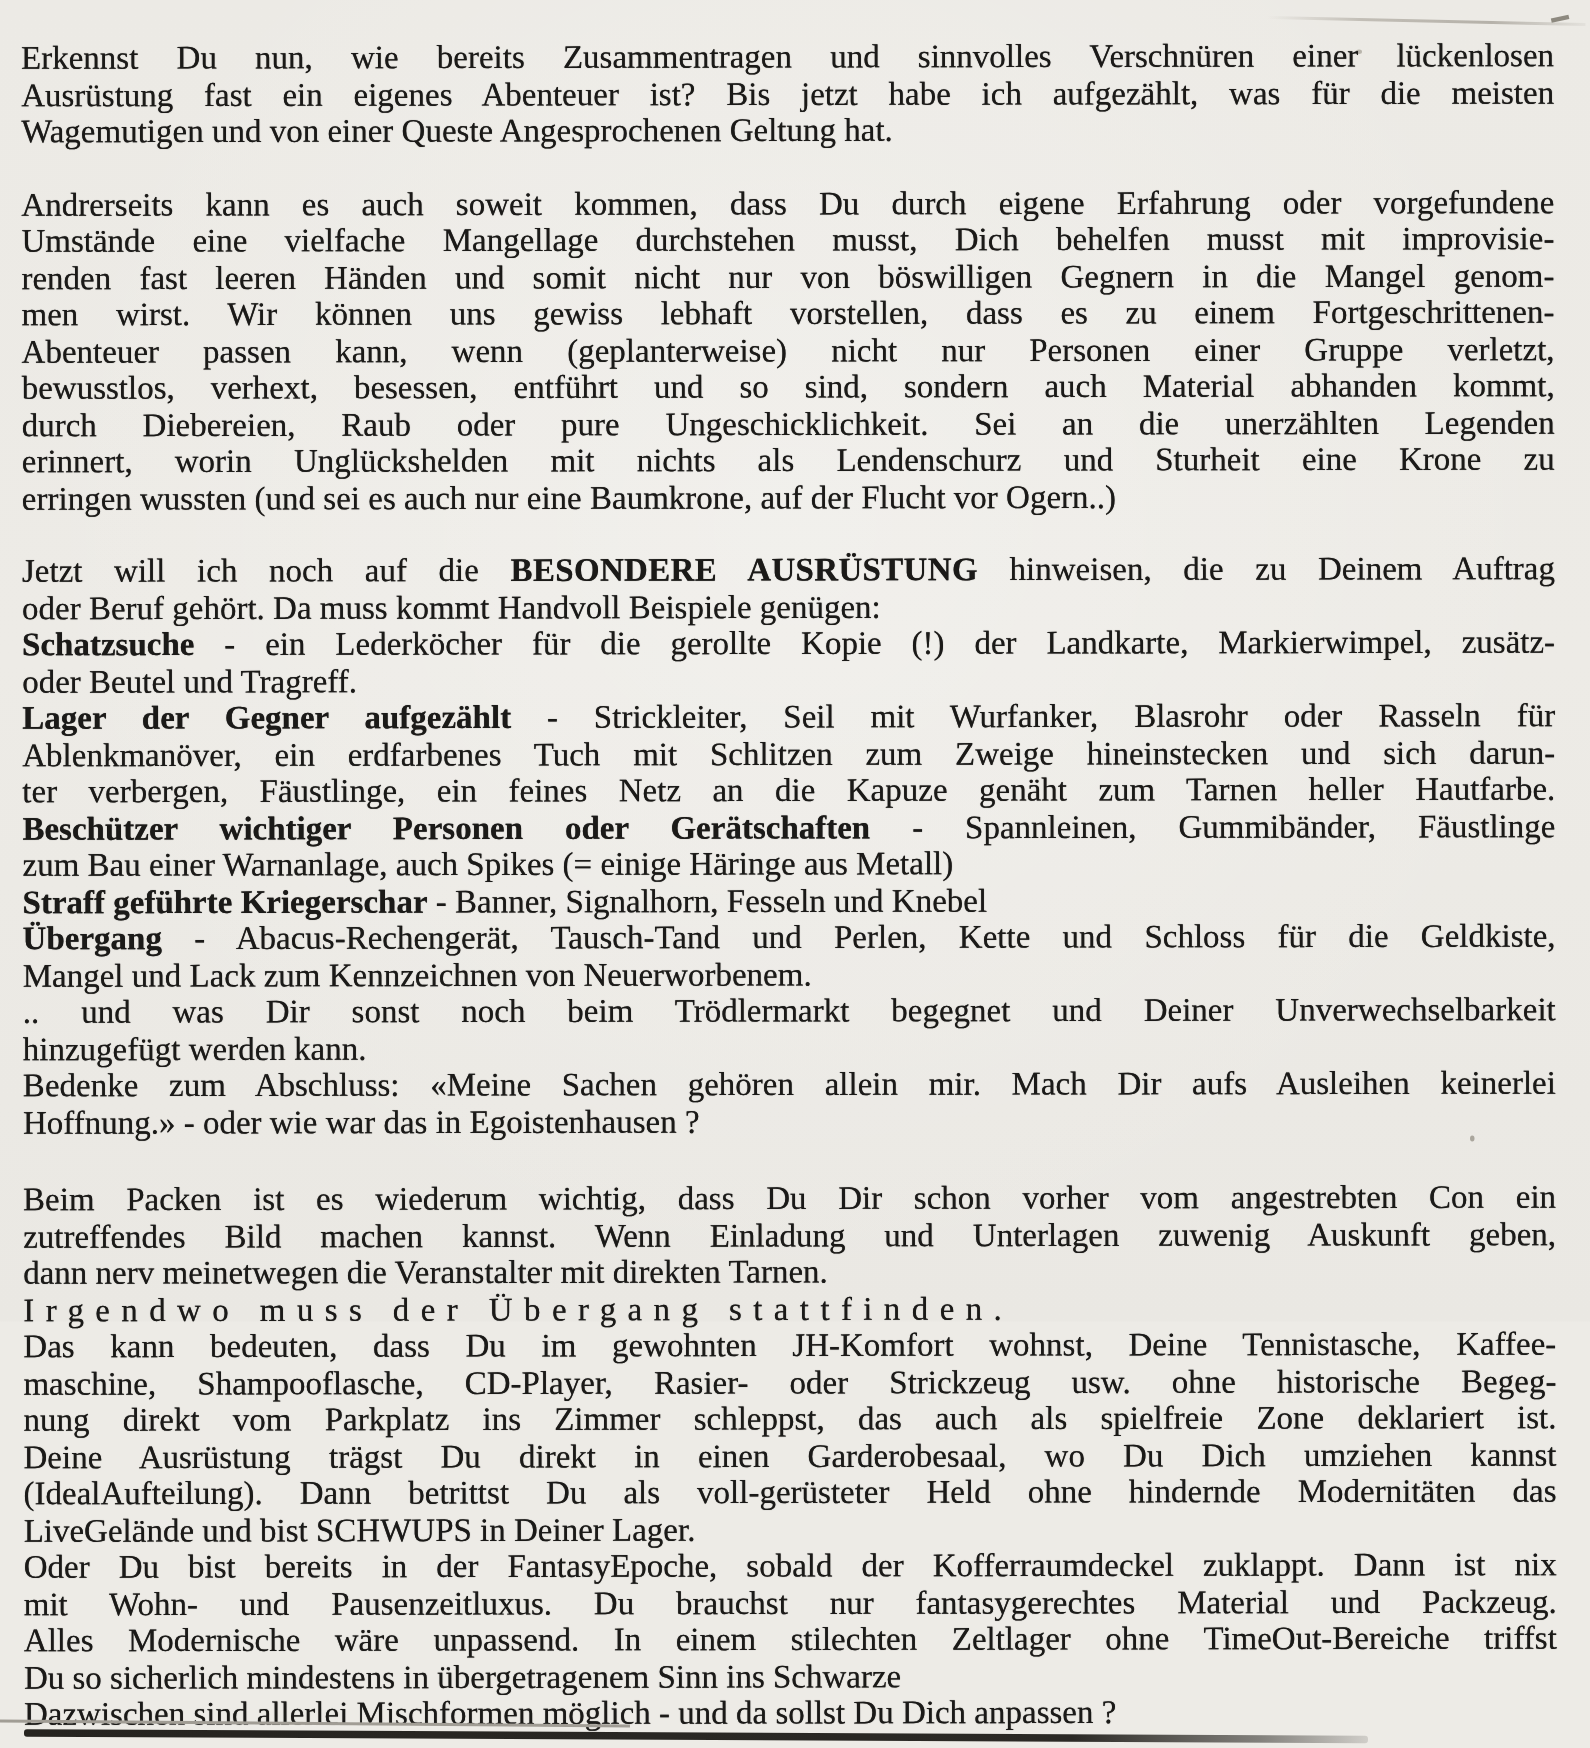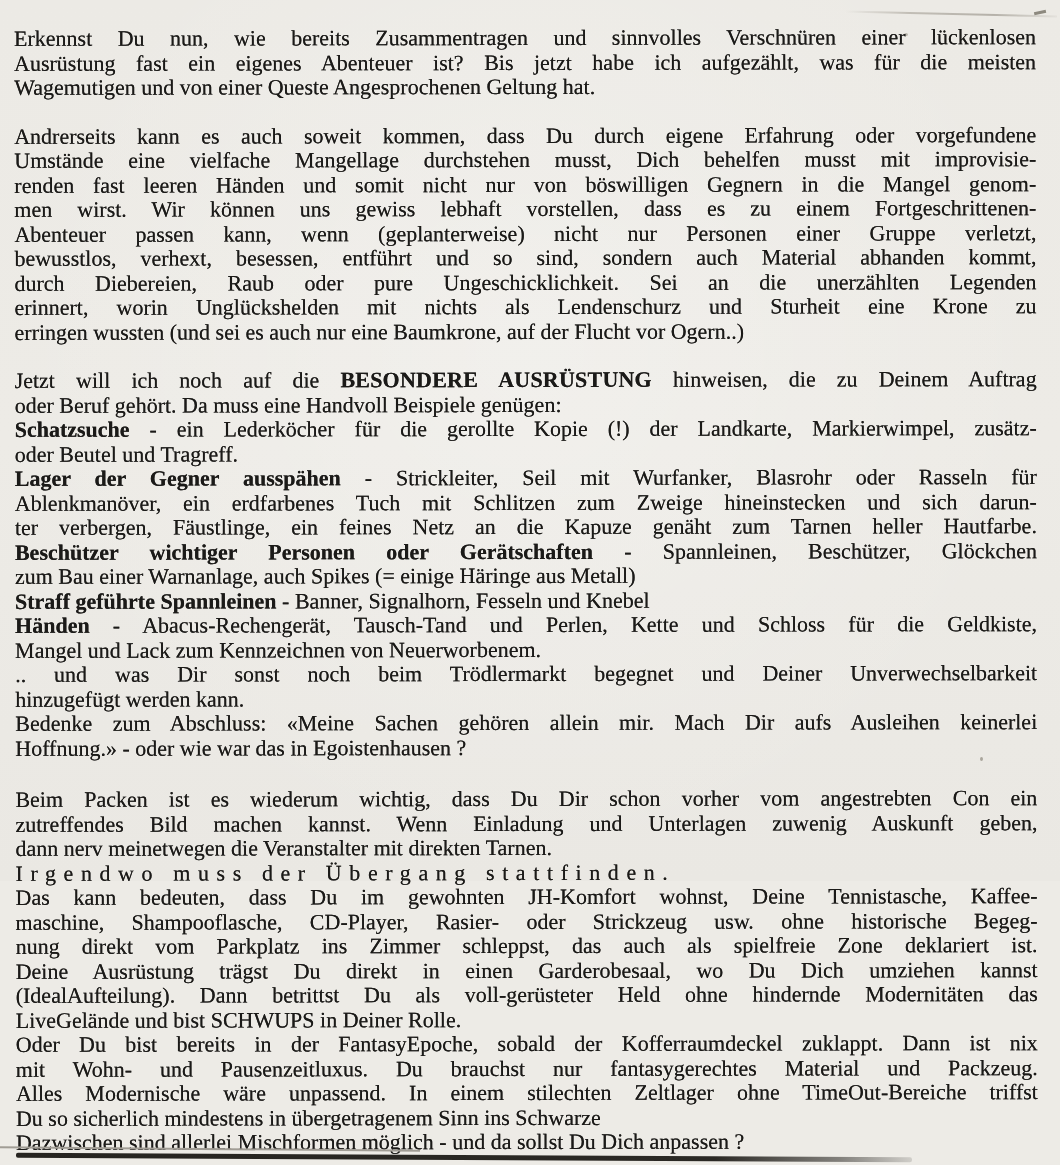--- a/index.html
+++ b/index.html
@@ -96,47 +96,47 @@
         <div class="line"><span>renden fast leeren Händen und somit nicht nur von böswilligen Gegnern in die Mangel genom-</span></div>
         <div class="line"><span>men wirst. Wir können uns gewiss lebhaft vorstellen, dass es zu einem Fortgeschrittenen-</span></div>
         <div class="line"><span>Abenteuer passen kann, wenn (geplanterweise) nicht nur Personen einer Gruppe verletzt,</span></div>
         <div class="line"><span>bewusstlos, verhext, besessen, entführt und so sind, sondern auch Material abhanden kommt,</span></div>
         <div class="line"><span>durch Diebereien, Raub oder pure Ungeschicklichkeit. Sei an die unerzählten Legenden</span></div>
         <div class="line"><span>erinnert, worin Unglückshelden mit nichts als Lendenschurz und Sturheit eine Krone zu</span></div>
         <div class="line last"><span>erringen wussten (und sei es auch nur eine Baumkrone, auf der Flucht vor Ogern..)</span></div>
       </div>
       <div class="para">
         <div class="line"><span>Jetzt will ich noch auf die </span><span class="b bigcaps">BESONDERE AUSRÜSTUNG</span><span> hinweisen, die zu Deinem Auftrag</span></div>
-        <div class="line last"><span>oder Beruf gehört. Da muss eine Handvoll Beispiele genügen:</span></div>
+        <div class="line last"><span>oder Beruf gehört. Da muss kommt Handvoll Beispiele genügen:</span></div>
         <div class="line"><span class="b">Schatzsuche</span><span> - ein Lederköcher für die gerollte Kopie (!) der Landkarte, Markierwimpel, zusätz-</span></div>
         <div class="line last"><span>oder Beutel und Tragreff.</span></div>
-        <div class="line"><span class="b">Lager der Gegner ausspähen</span><span> - Strickleiter, Seil mit Wurfanker, Blasrohr oder Rasseln für</span></div>
+        <div class="line"><span class="b">Lager der Gegner aufgezählt</span><span> - Strickleiter, Seil mit Wurfanker, Blasrohr oder Rasseln für</span></div>
         <div class="line"><span>Ablenkmanöver, ein erdfarbenes Tuch mit Schlitzen zum Zweige hineinstecken und sich darun-</span></div>
         <div class="line"><span>ter verbergen, Fäustlinge, ein feines Netz an die Kapuze genäht zum Tarnen heller Hautfarbe.</span></div>
-        <div class="line"><span class="b">Beschützer wichtiger Personen oder Gerätschaften</span><span> - Spannleinen, Beschützer, Glöckchen</span></div>
+        <div class="line"><span class="b">Beschützer wichtiger Personen oder Gerätschaften</span><span> - Spannleinen, Gummibänder, Fäustlinge</span></div>
         <div class="line last"><span>zum Bau einer Warnanlage, auch Spikes (= einige Häringe aus Metall)</span></div>
-        <div class="line last"><span class="b">Straff geführte Spannleinen</span><span> - Banner, Signalhorn, Fesseln und Knebel</span></div>
-        <div class="line"><span class="b">Händen</span><span> - Abacus-Rechengerät, Tausch-Tand und Perlen, Kette und Schloss für die Geldkiste,</span></div>
+        <div class="line last"><span class="b">Straff geführte Kriegerschar</span><span> - Banner, Signalhorn, Fesseln und Knebel</span></div>
+        <div class="line"><span class="b">Übergang</span><span> - Abacus-Rechengerät, Tausch-Tand und Perlen, Kette und Schloss für die Geldkiste,</span></div>
         <div class="line last"><span>Mangel und Lack zum Kennzeichnen von Neuerworbenem.</span></div>
         <div class="line"><span>.. und was Dir sonst noch beim Trödlermarkt begegnet und Deiner Unverwechselbarkeit</span></div>
         <div class="line last"><span>hinzugefügt werden kann.</span></div>
         <div class="line"><span>Bedenke zum Abschluss: «Meine Sachen gehören allein mir. Mach Dir aufs Ausleihen keinerlei</span></div>
         <div class="line last"><span>Hoffnung.» - oder wie war das in Egoistenhausen ?</span></div>
       </div>
       <div class="para big-gap">
         <div class="line"><span>Beim Packen ist es wiederum wichtig, dass Du Dir schon vorher vom angestrebten Con ein</span></div>
         <div class="line"><span>zutreffendes Bild machen kannst. Wenn Einladung und Unterlagen zuwenig Auskunft geben,</span></div>
         <div class="line last"><span>dann nerv meinetwegen die Veranstalter mit direkten Tarnen.</span></div>
         <div class="line tracked"><span>Irgendwo muss der Übergang stattfinden.</span></div>
         <div class="line"><span>Das kann bedeuten, dass Du im gewohnten JH-Komfort wohnst, Deine Tennistasche, Kaffee-</span></div>
         <div class="line"><span>maschine, Shampooflasche, CD-Player, Rasier- oder Strickzeug usw. ohne historische Begeg-</span></div>
         <div class="line"><span>nung direkt vom Parkplatz ins Zimmer schleppst, das auch als spielfreie Zone deklariert ist.</span></div>
         <div class="line"><span>Deine Ausrüstung trägst Du direkt in einen Garderobesaal, wo Du Dich umziehen kannst</span></div>
         <div class="line"><span>(IdealAufteilung). Dann betrittst Du als voll-gerüsteter Held ohne hindernde Modernitäten das</span></div>
-        <div class="line last"><span>LiveGelände und bist SCHWUPS in Deiner Rolle.</span></div>
+        <div class="line last"><span>LiveGelände und bist SCHWUPS in Deiner Lager.</span></div>
         <div class="line"><span>Oder Du bist bereits in der FantasyEpoche, sobald der Kofferraumdeckel zuklappt. Dann ist nix</span></div>
         <div class="line"><span>mit Wohn- und Pausenzeitluxus. Du brauchst nur fantasygerechtes Material und Packzeug.</span></div>
         <div class="line"><span>Alles Modernische wäre unpassend. In einem stilechten Zeltlager ohne TimeOut-Bereiche triffst</span></div>
         <div class="line last"><span>Du so sicherlich mindestens in übergetragenem Sinn ins Schwarze</span></div>
         <div class="line last"><span>Dazwischen sind allerlei Mischformen möglich - und da sollst Du Dich anpassen ?</span></div>
       </div>
     </div>
   <div class="artifact rule-thin"></div>
   <div class="artifact rule-thick"></div>
 </div>

